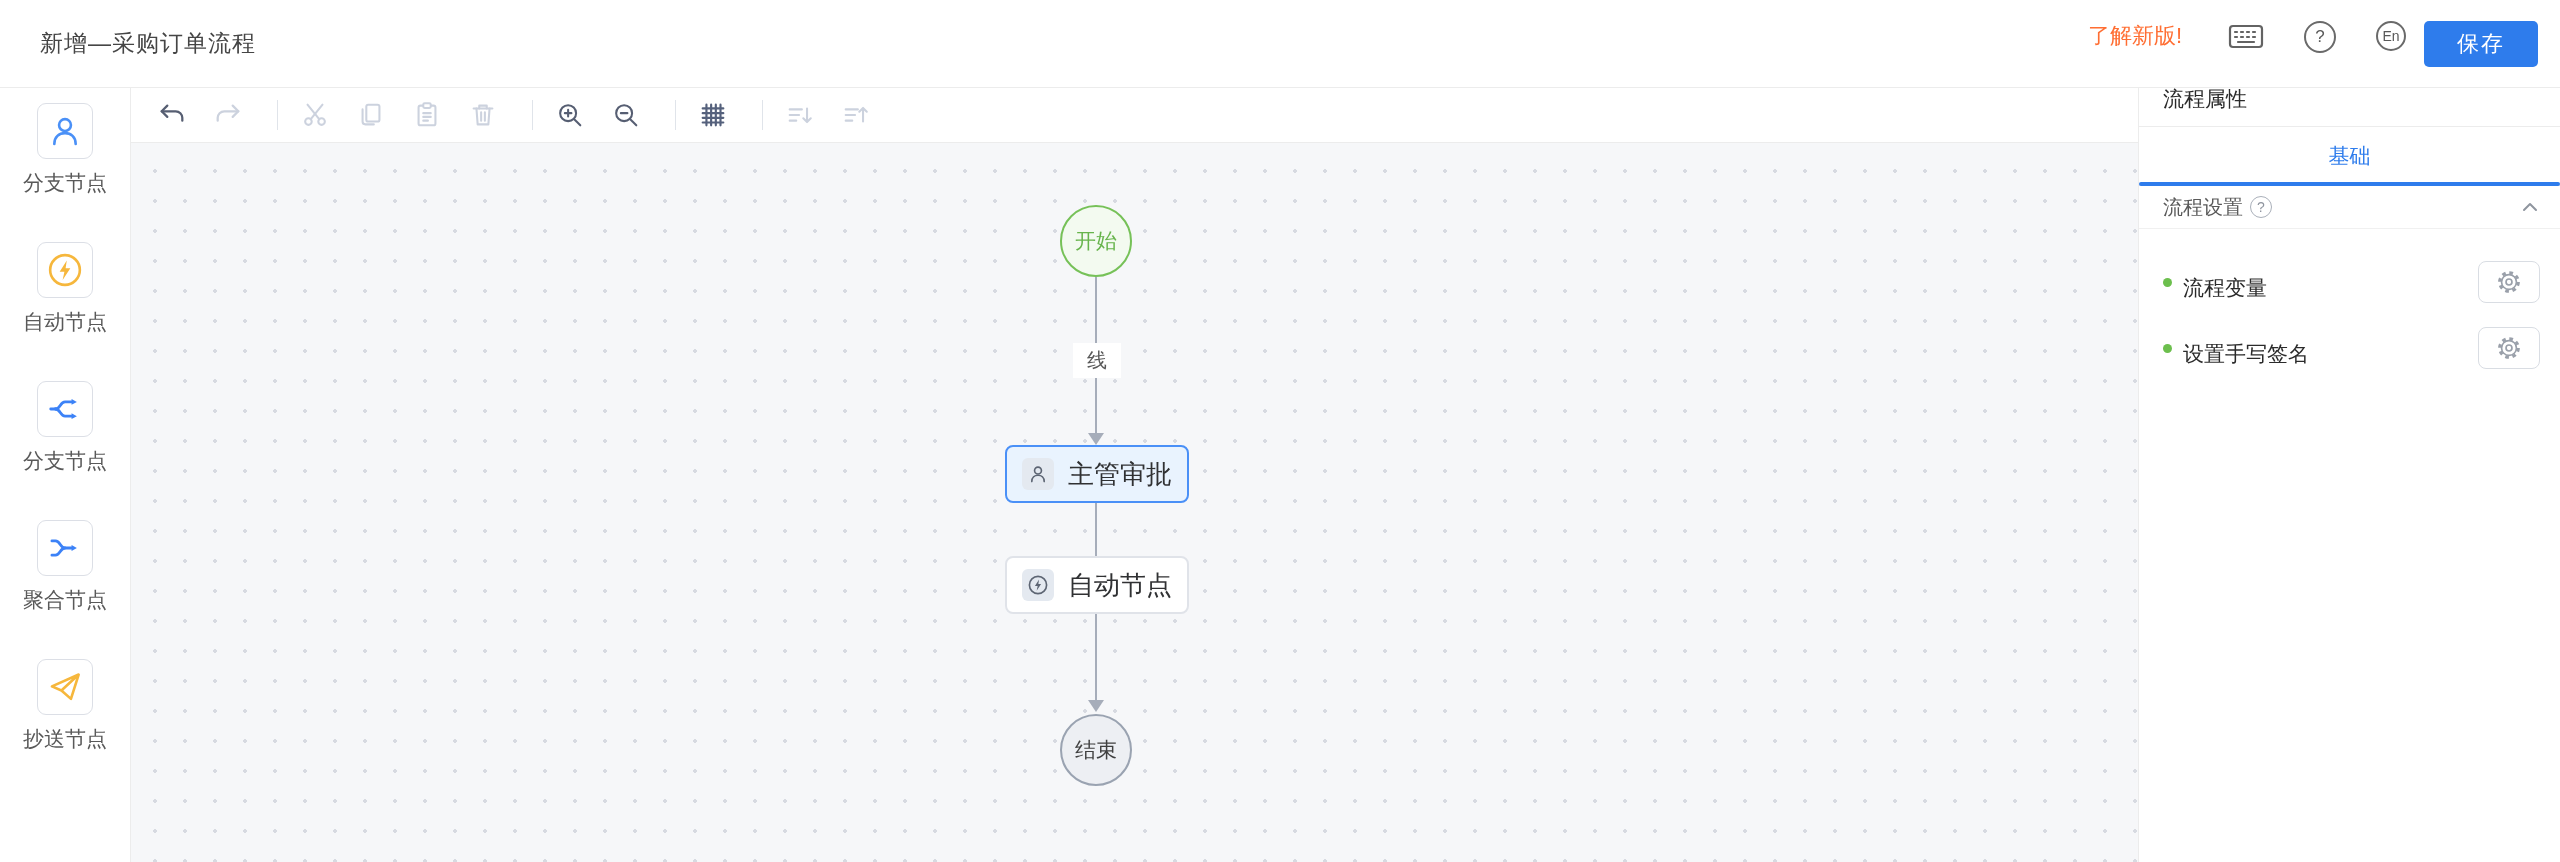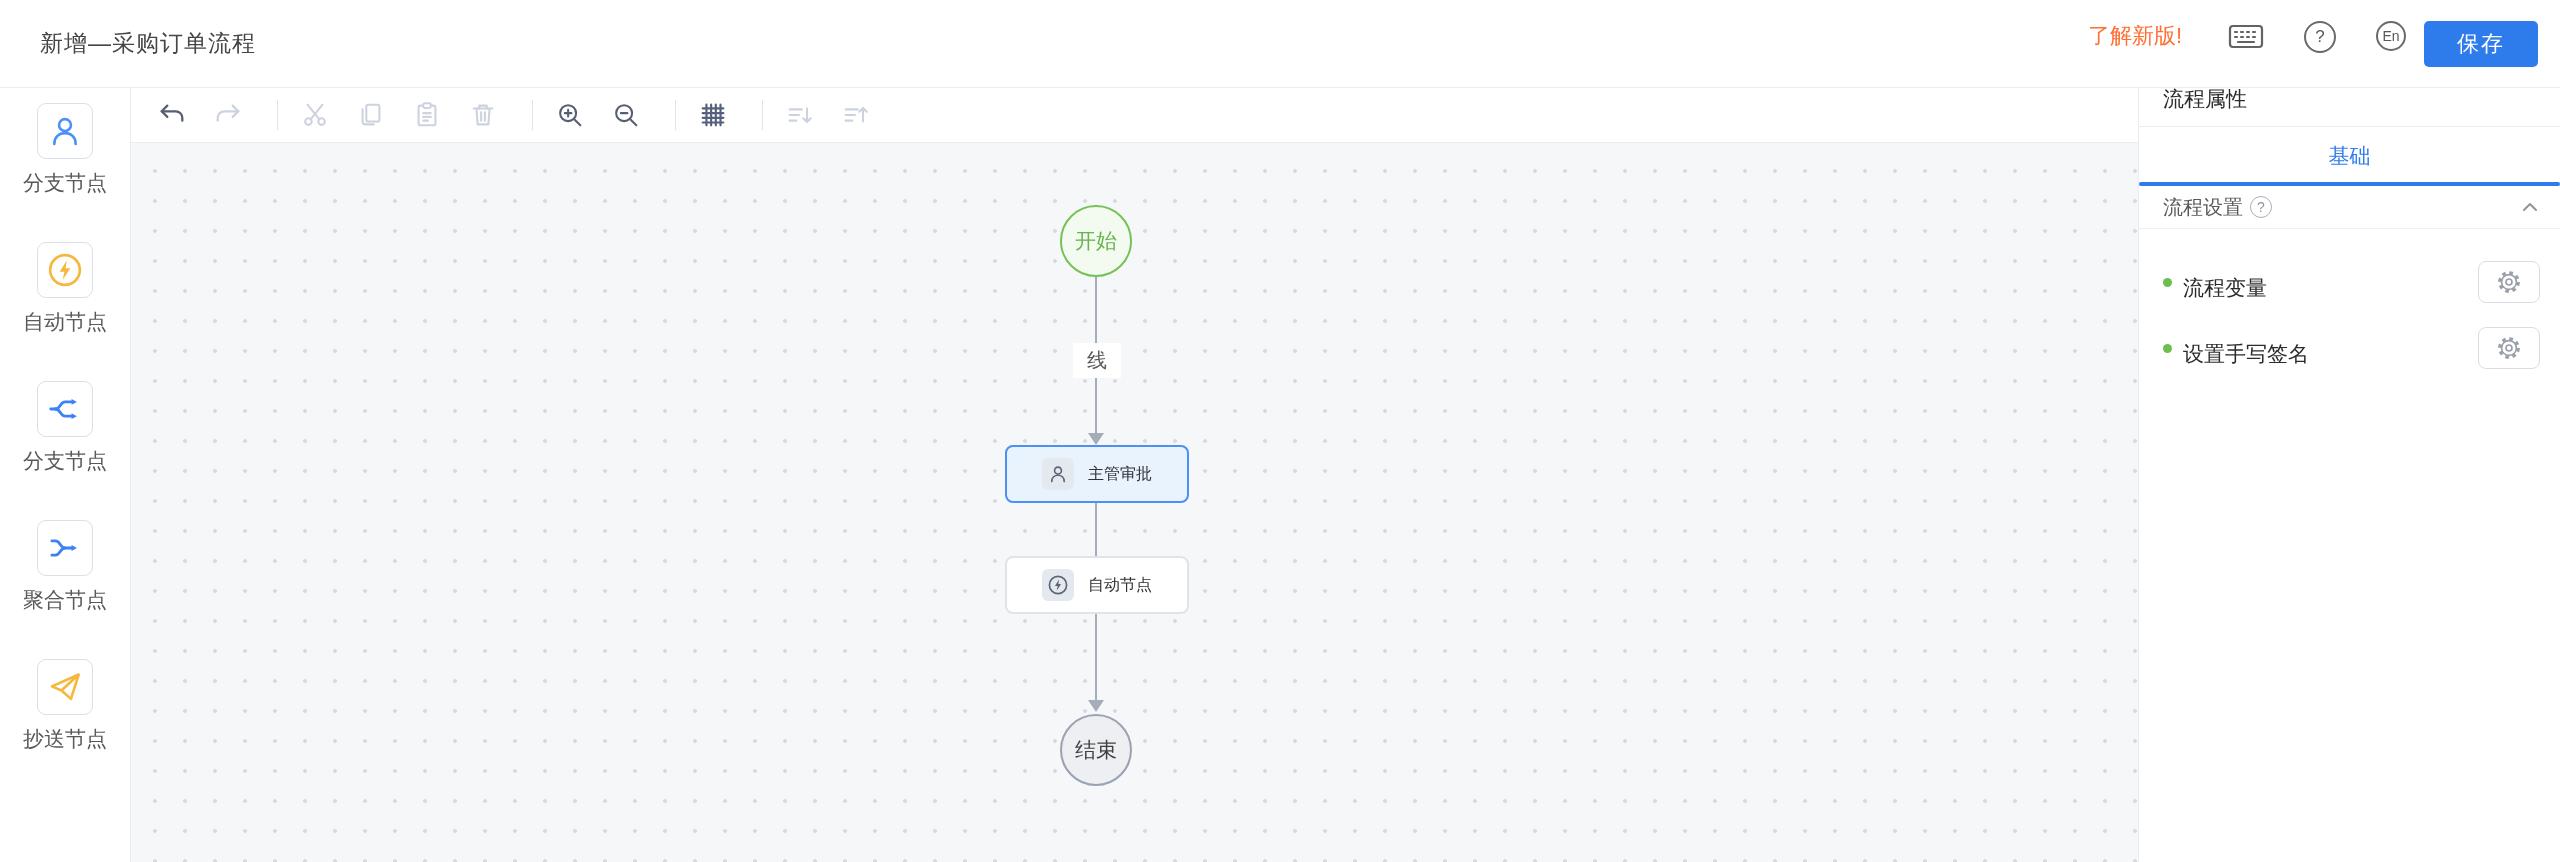--- a/index.html
+++ b/index.html
@@ -58,21 +58,21 @@
   .edge-label { position:absolute; left:942px; top:200px; width:48px; height:35px; background:#fff;
     text-align:center; line-height:35px; font-size:20px; color:#595959; cursor:pointer; }
   .node-card { position:absolute; left:874px; width:184px; height:58px; border-radius:8px;
     display:flex; align-items:center; justify-content:center; gap:14px; cursor:pointer; background:#fff;
     border:2px solid #e0e3e9; }
   .node-card.selected { border:2px solid #4a90f7; background:#e9f3fe; }
   .nc-approve { top:302px; }
   .nc-auto { top:413px; }
   .chip { width:32px; height:32px; border-radius:6px; background:#e4e9f0;
     display:flex; align-items:center; justify-content:center; color:#5d6573; }
-  .node-card .nlabel { font-size:16px; color:#303133; }
+  .node-card .nlabel { font-size:26px; color:#303133; }
 
   
   .panel { position:absolute; left:2138px; top:72px; width:422px; height:790px;
     background:#fff; border-left:1px solid #ececec; }
   .p-header { height:55px; display:flex; align-items:center; padding-left:24px;
     font-size:21px; color:#2b2b2b; border-bottom:1px solid #ececec; }
   .p-tabs { height:59px; display:flex; border-bottom:1px solid #ececec; }
   .p-tab { flex:1; display:flex; align-items:center; justify-content:center; font-size:21px;
     color:#595959; cursor:pointer; position:relative; }
   .p-tab.active { color:#2e7cec; }

